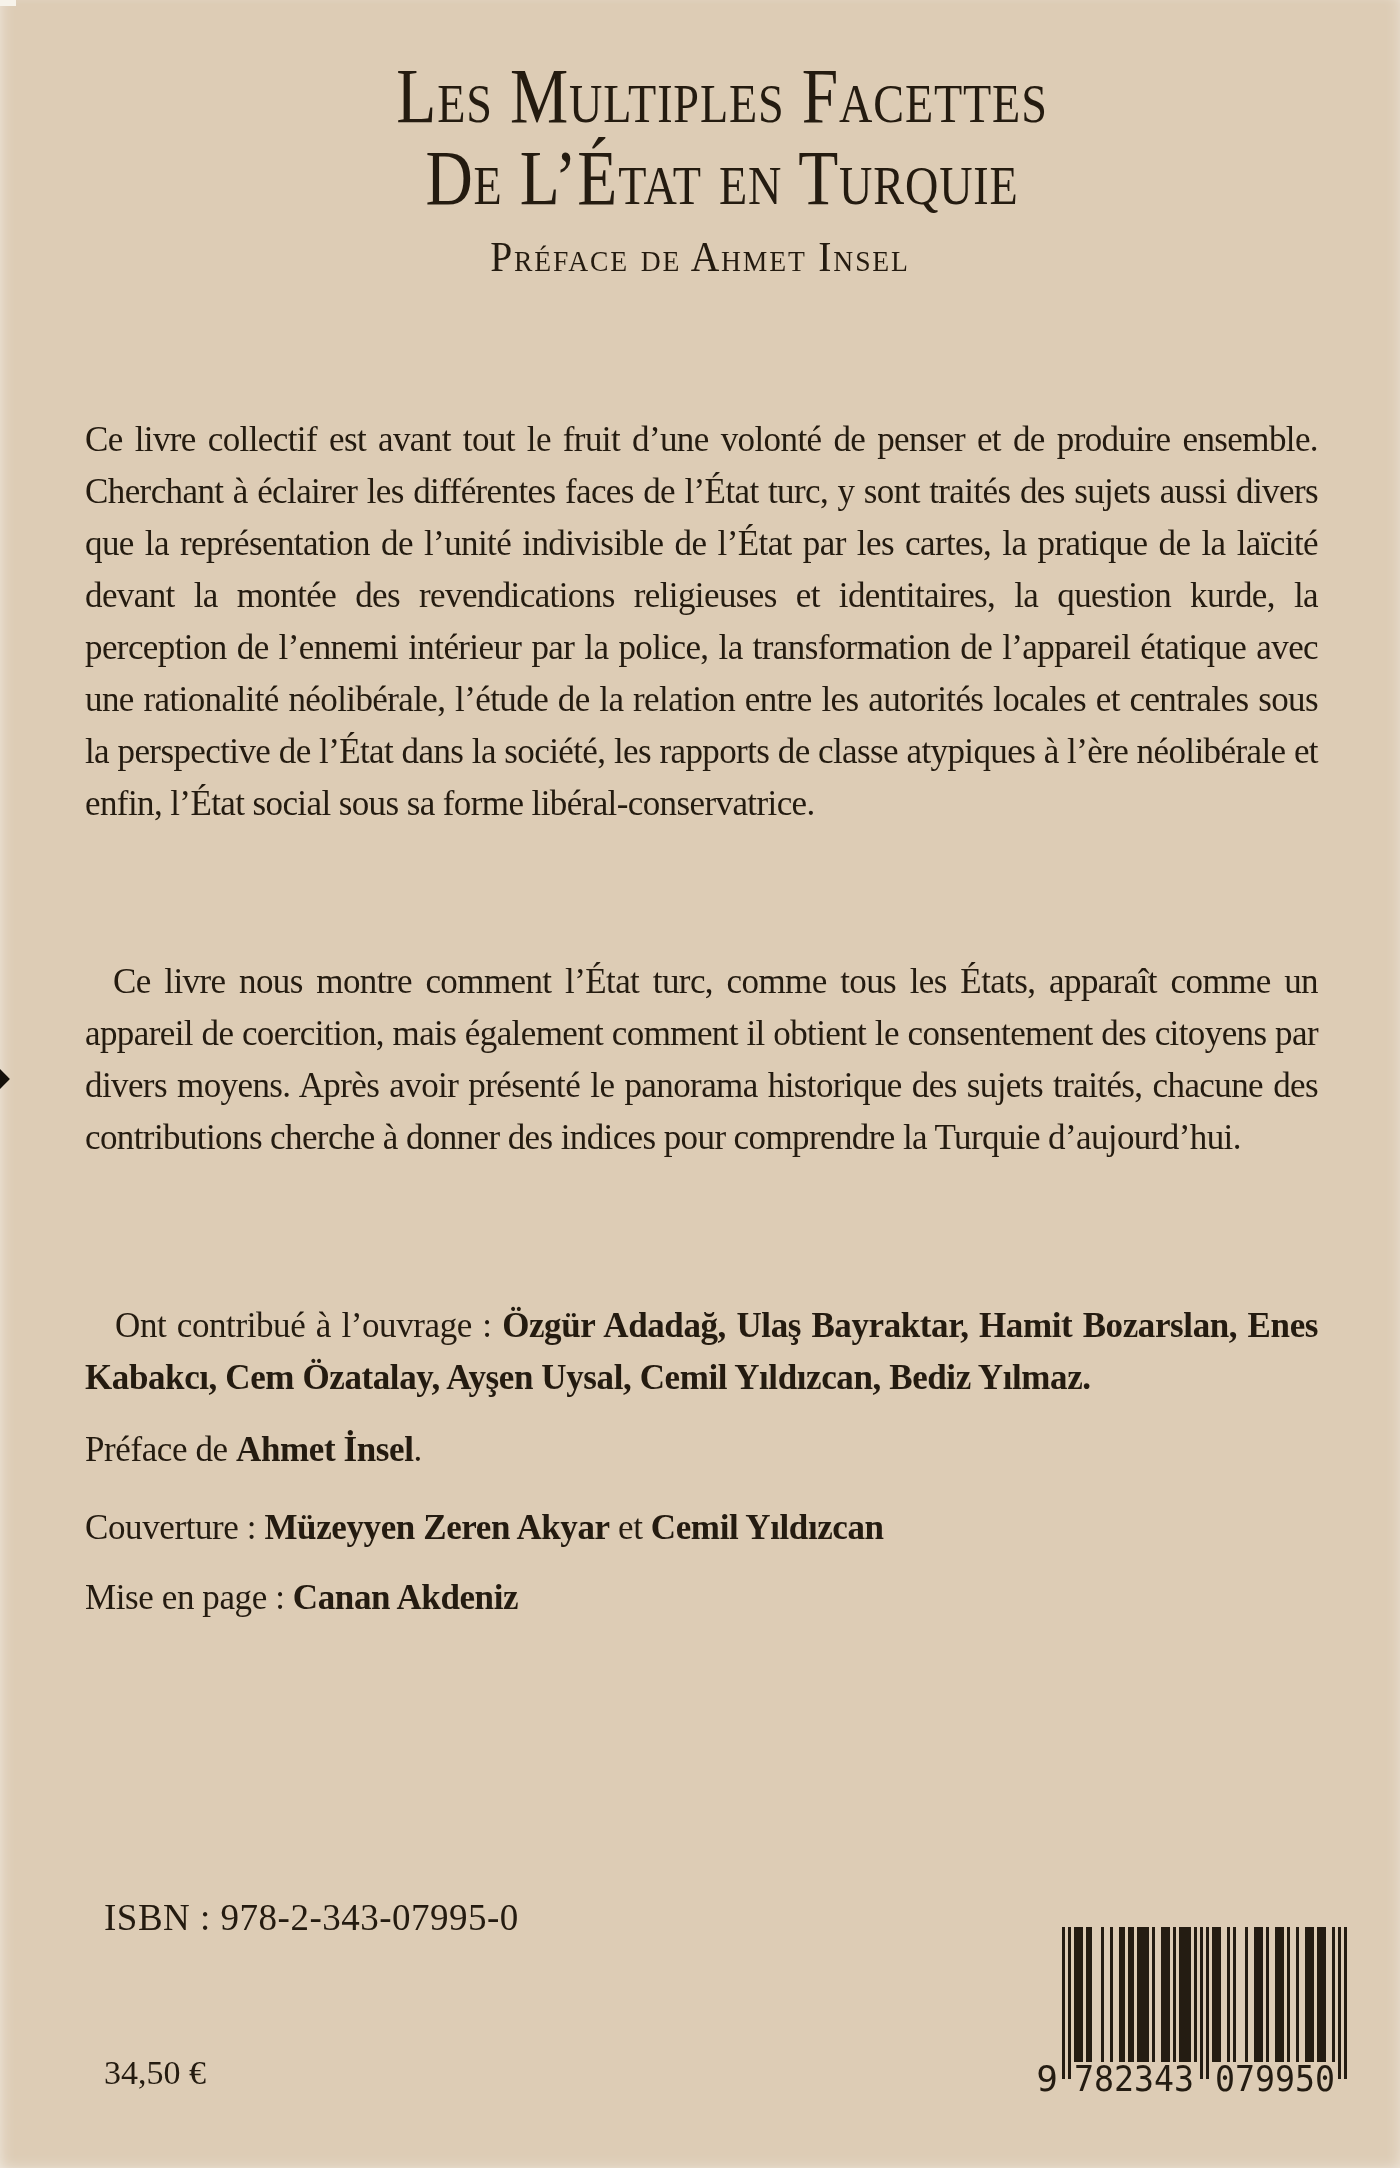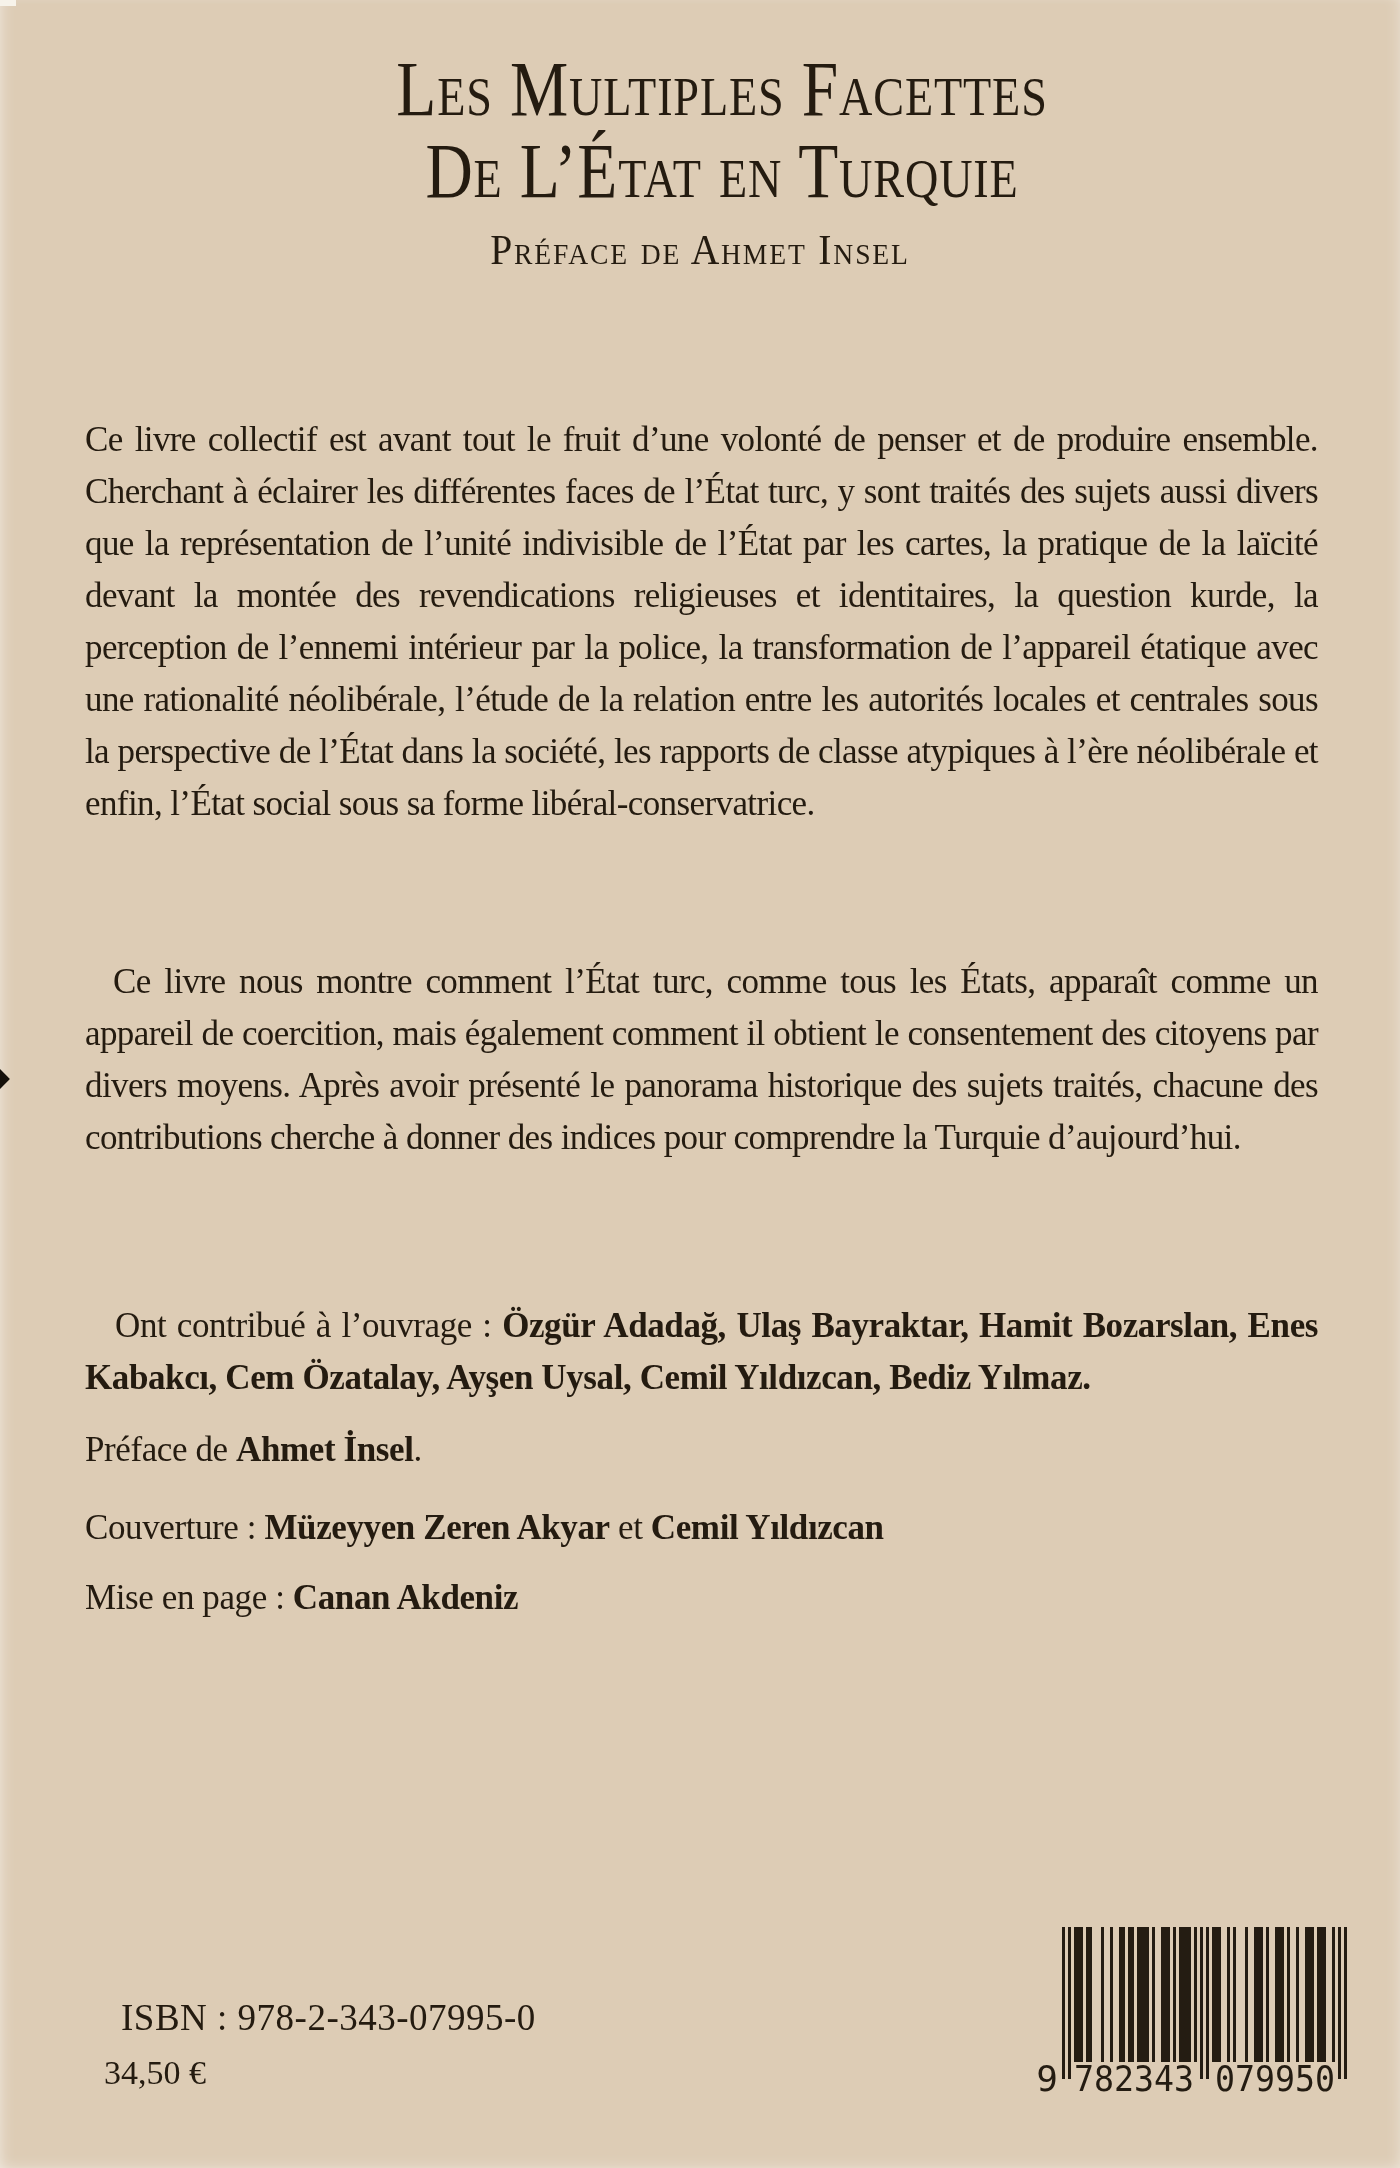--- a/index.html
+++ b/index.html
@@ -56,21 +56,21 @@
     font-size:35px;line-height:52px;
     letter-spacing:-.4px;
   }
   .credit b{font-weight:bold;}
   .contributors{top:1300px;text-align:justify;text-indent:30px;}
   .credit-preface{top:1424px;}
   .credit-cover{top:1502px;}
   .credit-layout{top:1572px;}
 
   
-  .isbn{position:absolute;left:104px;top:1996px;font-size:37px;letter-spacing:.5px;margin-left:17px;}
+  .isbn{position:absolute;left:104px;top:1896px;font-size:37px;letter-spacing:.5px;}
   .price{position:absolute;left:104px;top:2054px;font-size:34px;}
 
   
   .barcode{position:absolute;left:1032px;top:1927px;}
   .barcode rect{fill:#241c12;}
   .barcode text{
     font-family:"DejaVu Sans Mono", monospace;
     font-size:36px;
     fill:#241c12;
   }
@@ -81,21 +81,21 @@
     position:absolute;left:-7px;top:1072px;width:14px;height:14px;
     background:#15100a;transform:rotate(45deg);
   }
 </style>
 </head>
 <body>
 
 <div class="cover">
 
   <div class="title-block">
-    <h1 style="margin:4px;font-weight:normal;padding-left:44px;">
+    <h1 style="margin:11px;font-weight:normal;padding-left:44px;">
       <span class="title-line">Les Multiples Facettes</span>
       <span class="title-line">De L’État en Turquie</span>
     </h1>
     <div class="title-preface">Préface de Ahmet Insel</div>
   </div>
 
   <p class="para para1">Ce livre collectif est avant tout le fruit d’une volonté de penser et de produire ensemble. Cherchant à éclairer les différentes faces de l’État turc, y sont traités des sujets aussi divers que la représentation de l’unité indivisible de l’État par les cartes, la pratique de la laïcité devant la montée des revendications religieuses et identitaires, la question kurde, la perception de l’ennemi intérieur par la police, la transformation de l’appareil étatique avec une rationalité néolibérale, l’étude de la relation entre les autorités locales et centrales sous la perspective de l’État dans la société, les rapports de classe atypiques à l’ère néolibérale et enfin, l’État social sous sa forme libéral-conservatrice.</p>
 
   <p class="para para2">Ce livre nous montre comment l’État turc, comme tous les États, apparaît comme un appareil de coercition, mais également comment il obtient le consentement des citoyens par divers moyens. Après avoir présenté le panorama historique des sujets traités, chacune des contributions cherche à donner des indices pour comprendre la Turquie d’aujourd’hui.</p>
 

